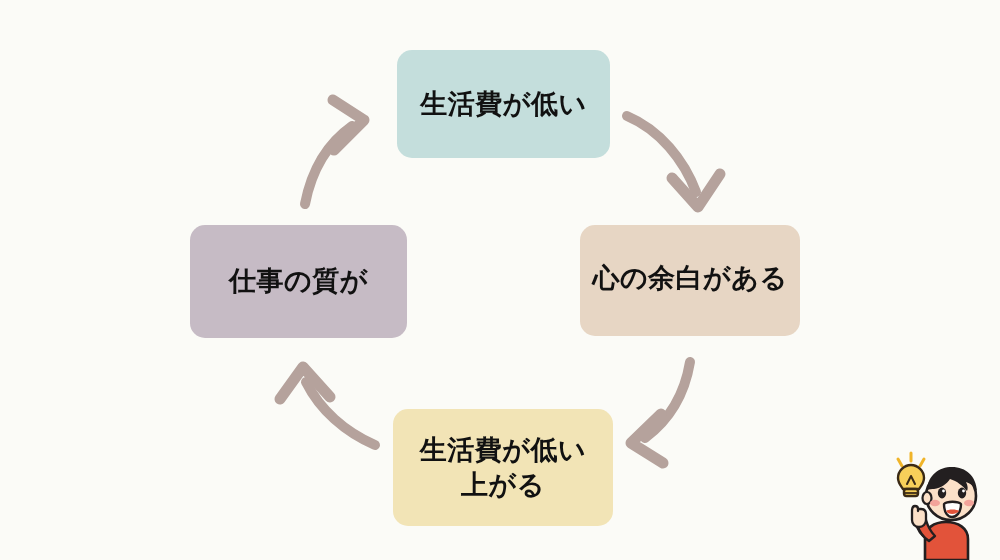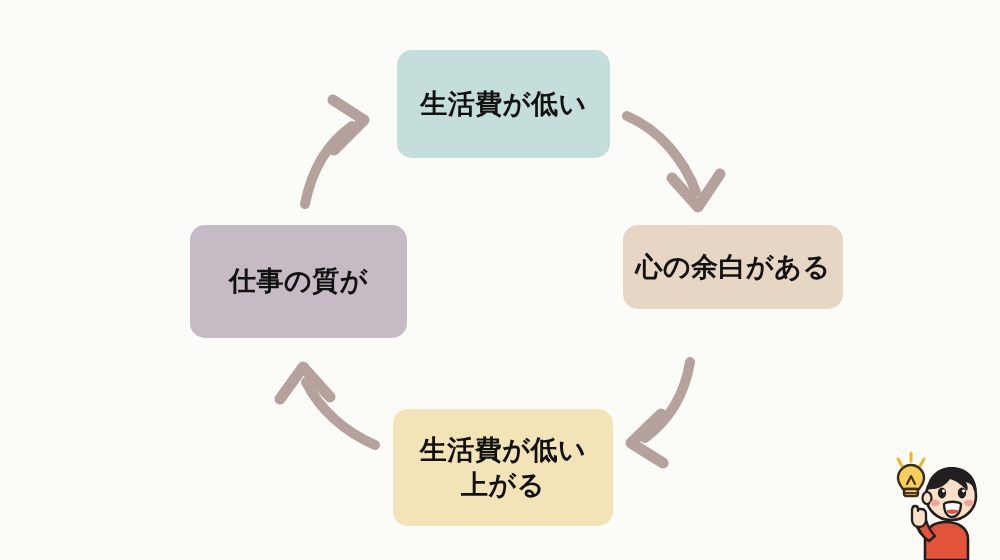--- a/index.html
+++ b/index.html
@@ -38,23 +38,24 @@
     letter-spacing: 0.5px;
     line-height: 1.28;
     padding: 4px 8px;
   }
   #node-living-cost {
     left: 397px;  top: 50px;  width: 213px; height: 108px;
     background: #c4dedc;
     font-size: 27px;
   }
   #node-mental-space {
-    left: 623px;  top: 225px; width: 220px; height: 84px;
+    left: 580px;  top: 225px; width: 220px; height: 111px;
     background: #e7d6c4;
     font-size: 27px;
+    font-family: Liberation Mono, monospace;
   }
   #node-work-quality {
     left: 393px;  top: 409px; width: 220px; height: 117px;
     background: #f2e4b6;
     font-size: 27px;
   }
   #node-good-offers {
     left: 190px;  top: 225px; width: 217px; height: 113px;
     background: #c6bbc5;
     font-size: 27px;

